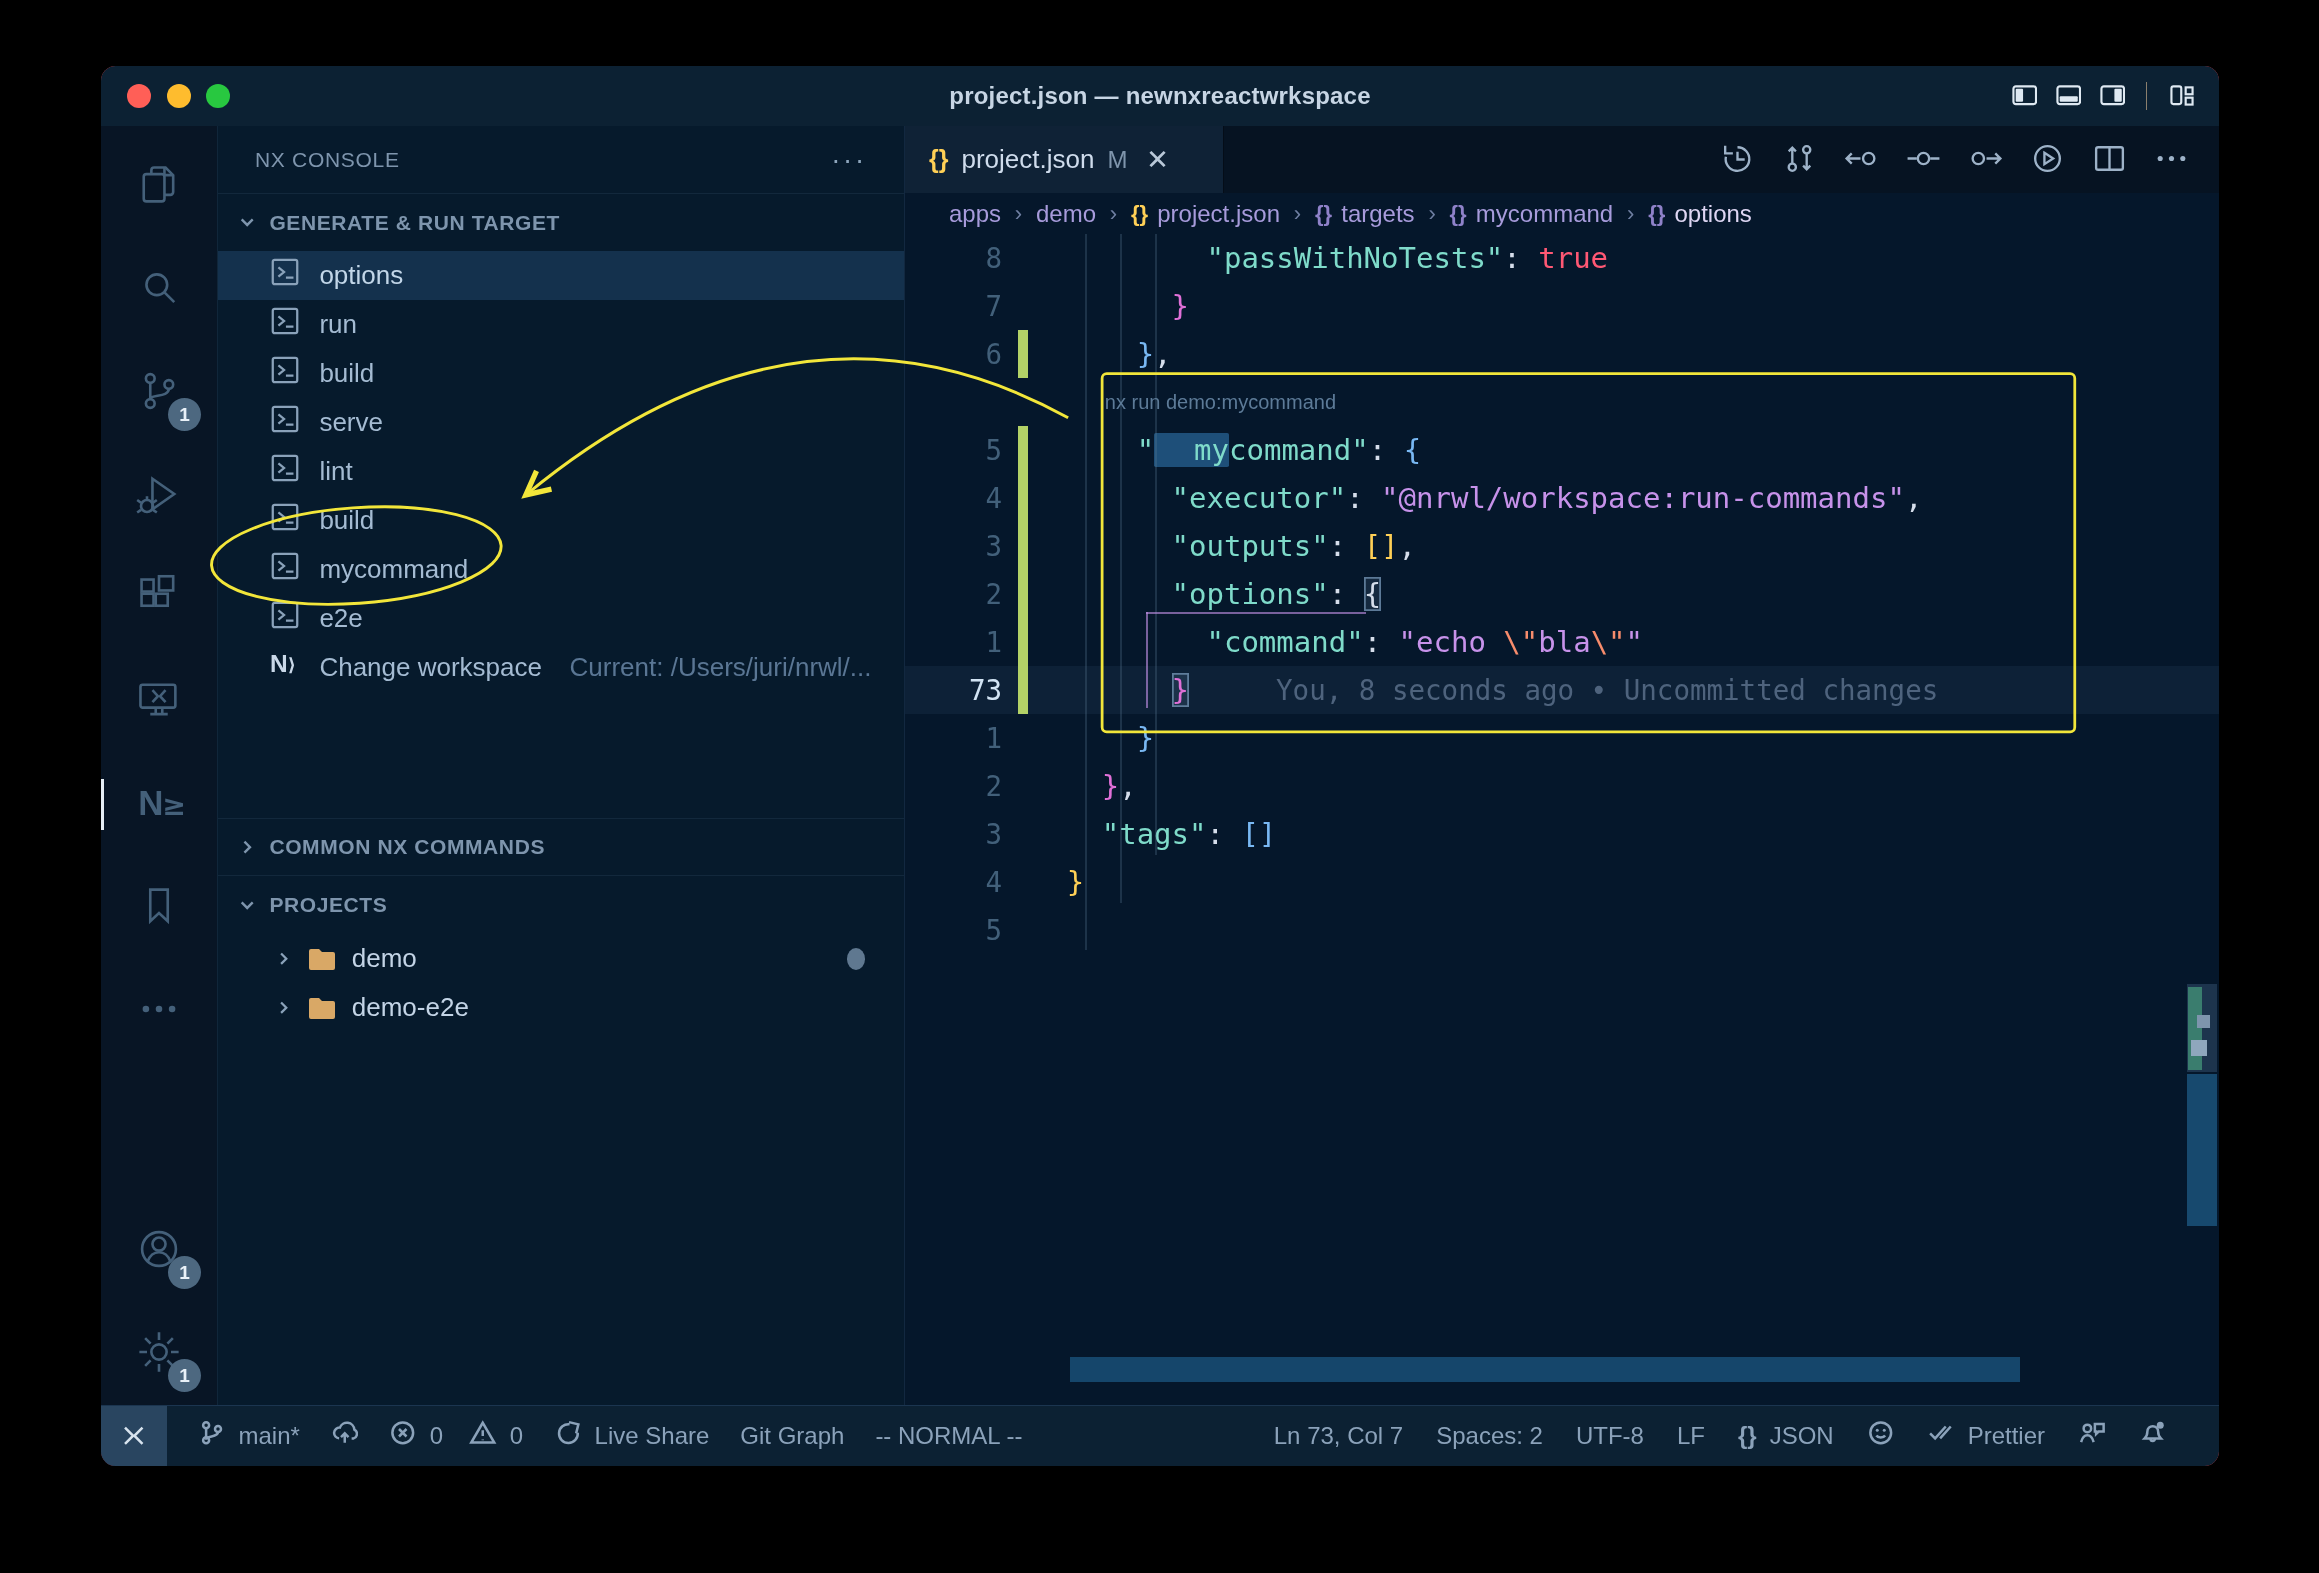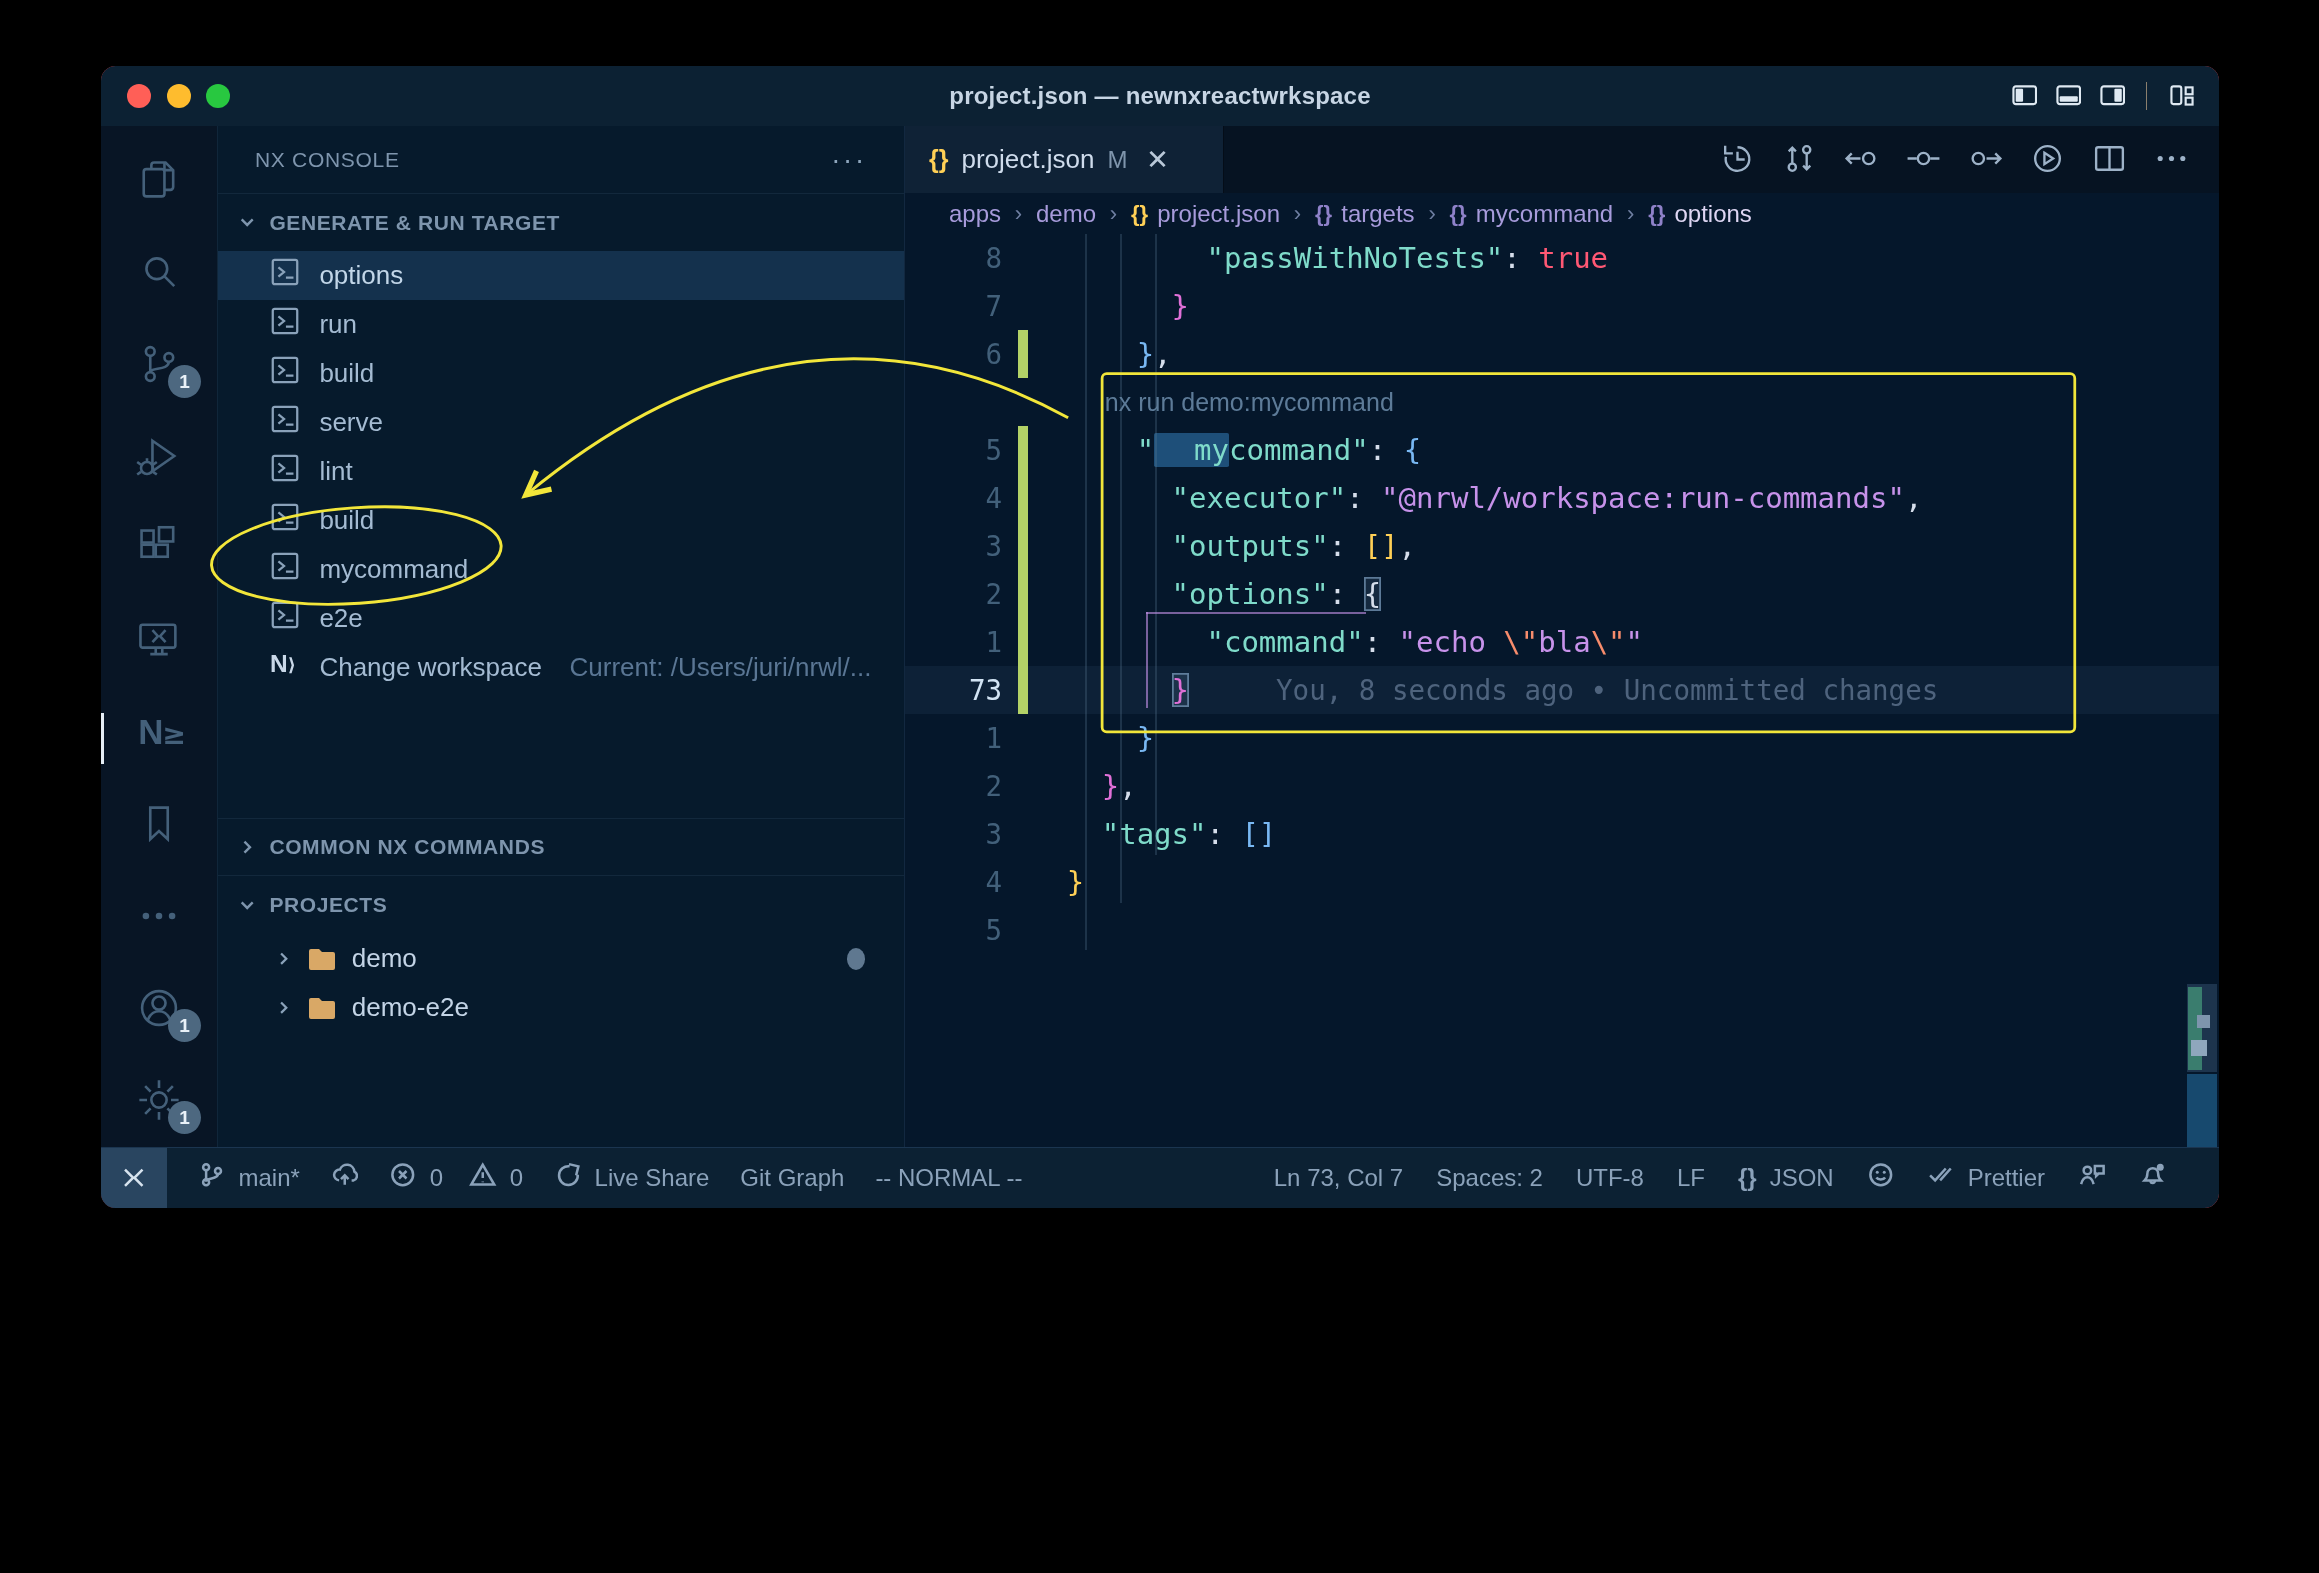--- a/index.html
+++ b/index.html
@@ -1,18 +1,18 @@
 <!DOCTYPE html>
 <html style="font-size:14.7px"><head>
 <meta charset="utf-8">
 <style>
   * { margin:0; padding:0; box-sizing:border-box; }
   html,body { width:2320px; height:1574px; background:#000; overflow:hidden;
     font-family:"Liberation Sans", sans-serif; }
-  .window { position:absolute; left:101px; top:66px; width:2118px; height:1142px;
+  .window { position:absolute; left:101px; top:66px; width:2118px; height:1400px;
     border-radius:14.7px; overflow:hidden; background:#ef4444; display:flex; flex-direction:column;
     box-shadow:0 27.5px 73px rgba(0,0,0,.8); }
   
   .titlebar { height:60px; flex:0 0 60px; background:#0c2133; position:relative;
     display:flex; align-items:center; justify-content:center; }
   .lights { position:absolute; left:26px; top:0; height:100%; display:flex; align-items:center; gap:15.6px; }
   .light { width:24px; height:24px; border-radius:50%; }
   .win-title { color:#c7d5e4; font-size:24px; font-weight:700; letter-spacing:0.2px; }
   .tb-icons { position:absolute; right:24px; top:0; height:100%; display:flex; align-items:center; gap:16.5px; }
   .tb-icons svg { width:27.5px; height:27.5px; stroke:#dfe9f2; fill:none; stroke-width:2.2; }
@@ -75,21 +75,21 @@
   .lnum { width:110px; flex:0 0 110px; text-align:right; padding-right:13px; font-size:27.5px; color:#42607a; }
   .row.current .lnum { color:#d2e4f4; }
   .gbar { width:10px; flex:0 0 10px; margin-left:2.8px; align-self:stretch; }
   .gbar.on { background:#b3d267; }
   .ctext { margin-left:39px; font-size:29px; line-height:48px; white-space:pre; }
   .t-key { color:#7fdbca; } .t-str { color:#c792ea; } .t-esc { color:#f78c6c; }
   .t-bool { color:#ff5874; } .t-blue { color:#79b8f3; } .t-pink { color:#e070d8; }
   .t-gold { color:#ffd056; } .t-punct { color:#d6deeb; } .t-sp { }
   .t-sel { background:#1e4f79; border-radius:1.8px;padding-left:40px; }
   .t-boxed { box-shadow:inset 0 0 0 1.8px rgba(140,175,210,.6); background:rgba(140,175,210,.12); }
-  .lens { margin-left:77px; font-family:"Liberation Sans",sans-serif; font-size:25px; color:#5d7b98; }
+  .lens { margin-left:77px; font-family:"Liberation Sans",sans-serif; font-size:20px; color:#5d7b98; }
   .blame { color:#4e637d; font-size:27.5px; margin-left:87px; }
   .iguide { position:absolute; width:1.8px; background:rgba(95,126,151,.28); }
   .pguide-v { position:absolute; width:2.3px; background:rgba(199,146,234,.6); }
   .pguide-h { position:absolute; height:2.3px; background:rgba(199,146,234,.6); }
   .hscroll { position:absolute; left:165px; top:1123px; width:950px; height:25px; background:#15466b; }
   .vscroll-thumb { position:absolute; right:1.8px; top:750px; width:30px; height:88px; background:rgba(120,160,200,.22); }
   .vscroll-green { position:absolute; right:17.4px; top:753px; width:13.8px; height:83px; background:#3a7d6e; }
   .vs-sq1 { position:absolute; right:9.2px; top:781px; width:13px; height:13px; background:#7e95ad; }
   .vs-sq2 { position:absolute; right:12px; top:806px; width:15.6px; height:15.6px; background:#8fa7bd; }
   .vscroll-blue { position:absolute; right:1.8px; top:840px; width:30px; height:152px; background:#17496e; }

